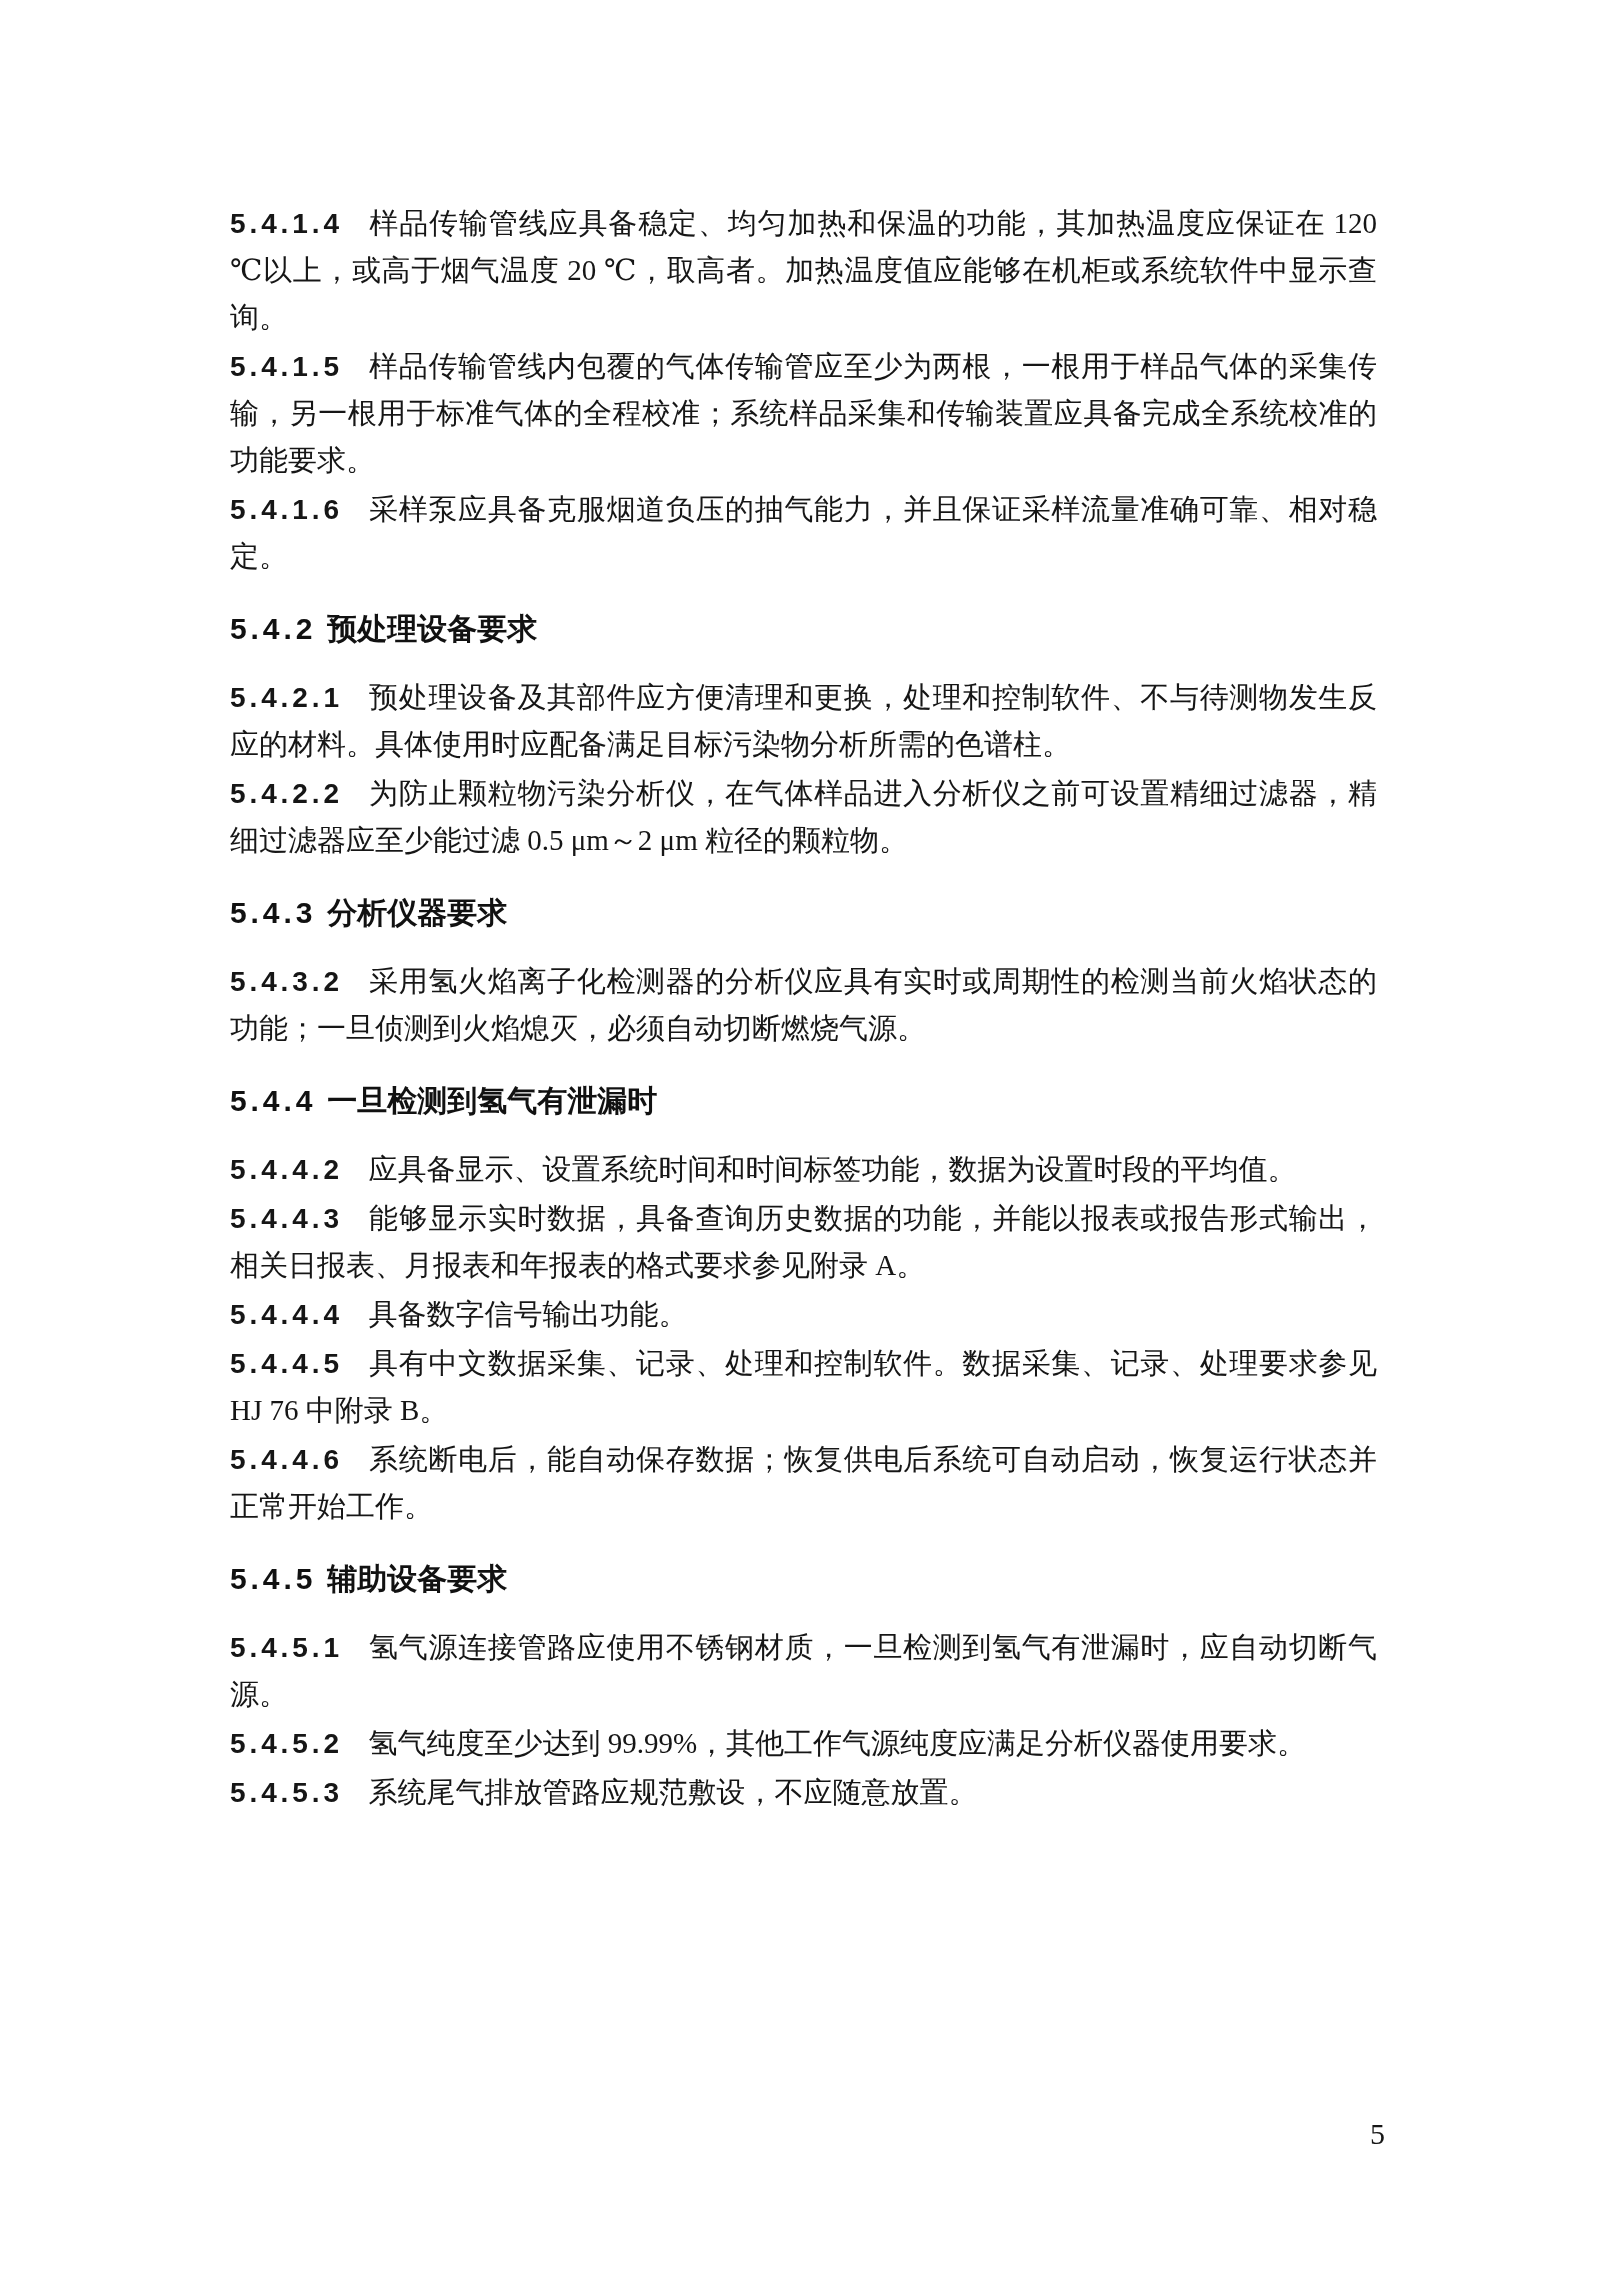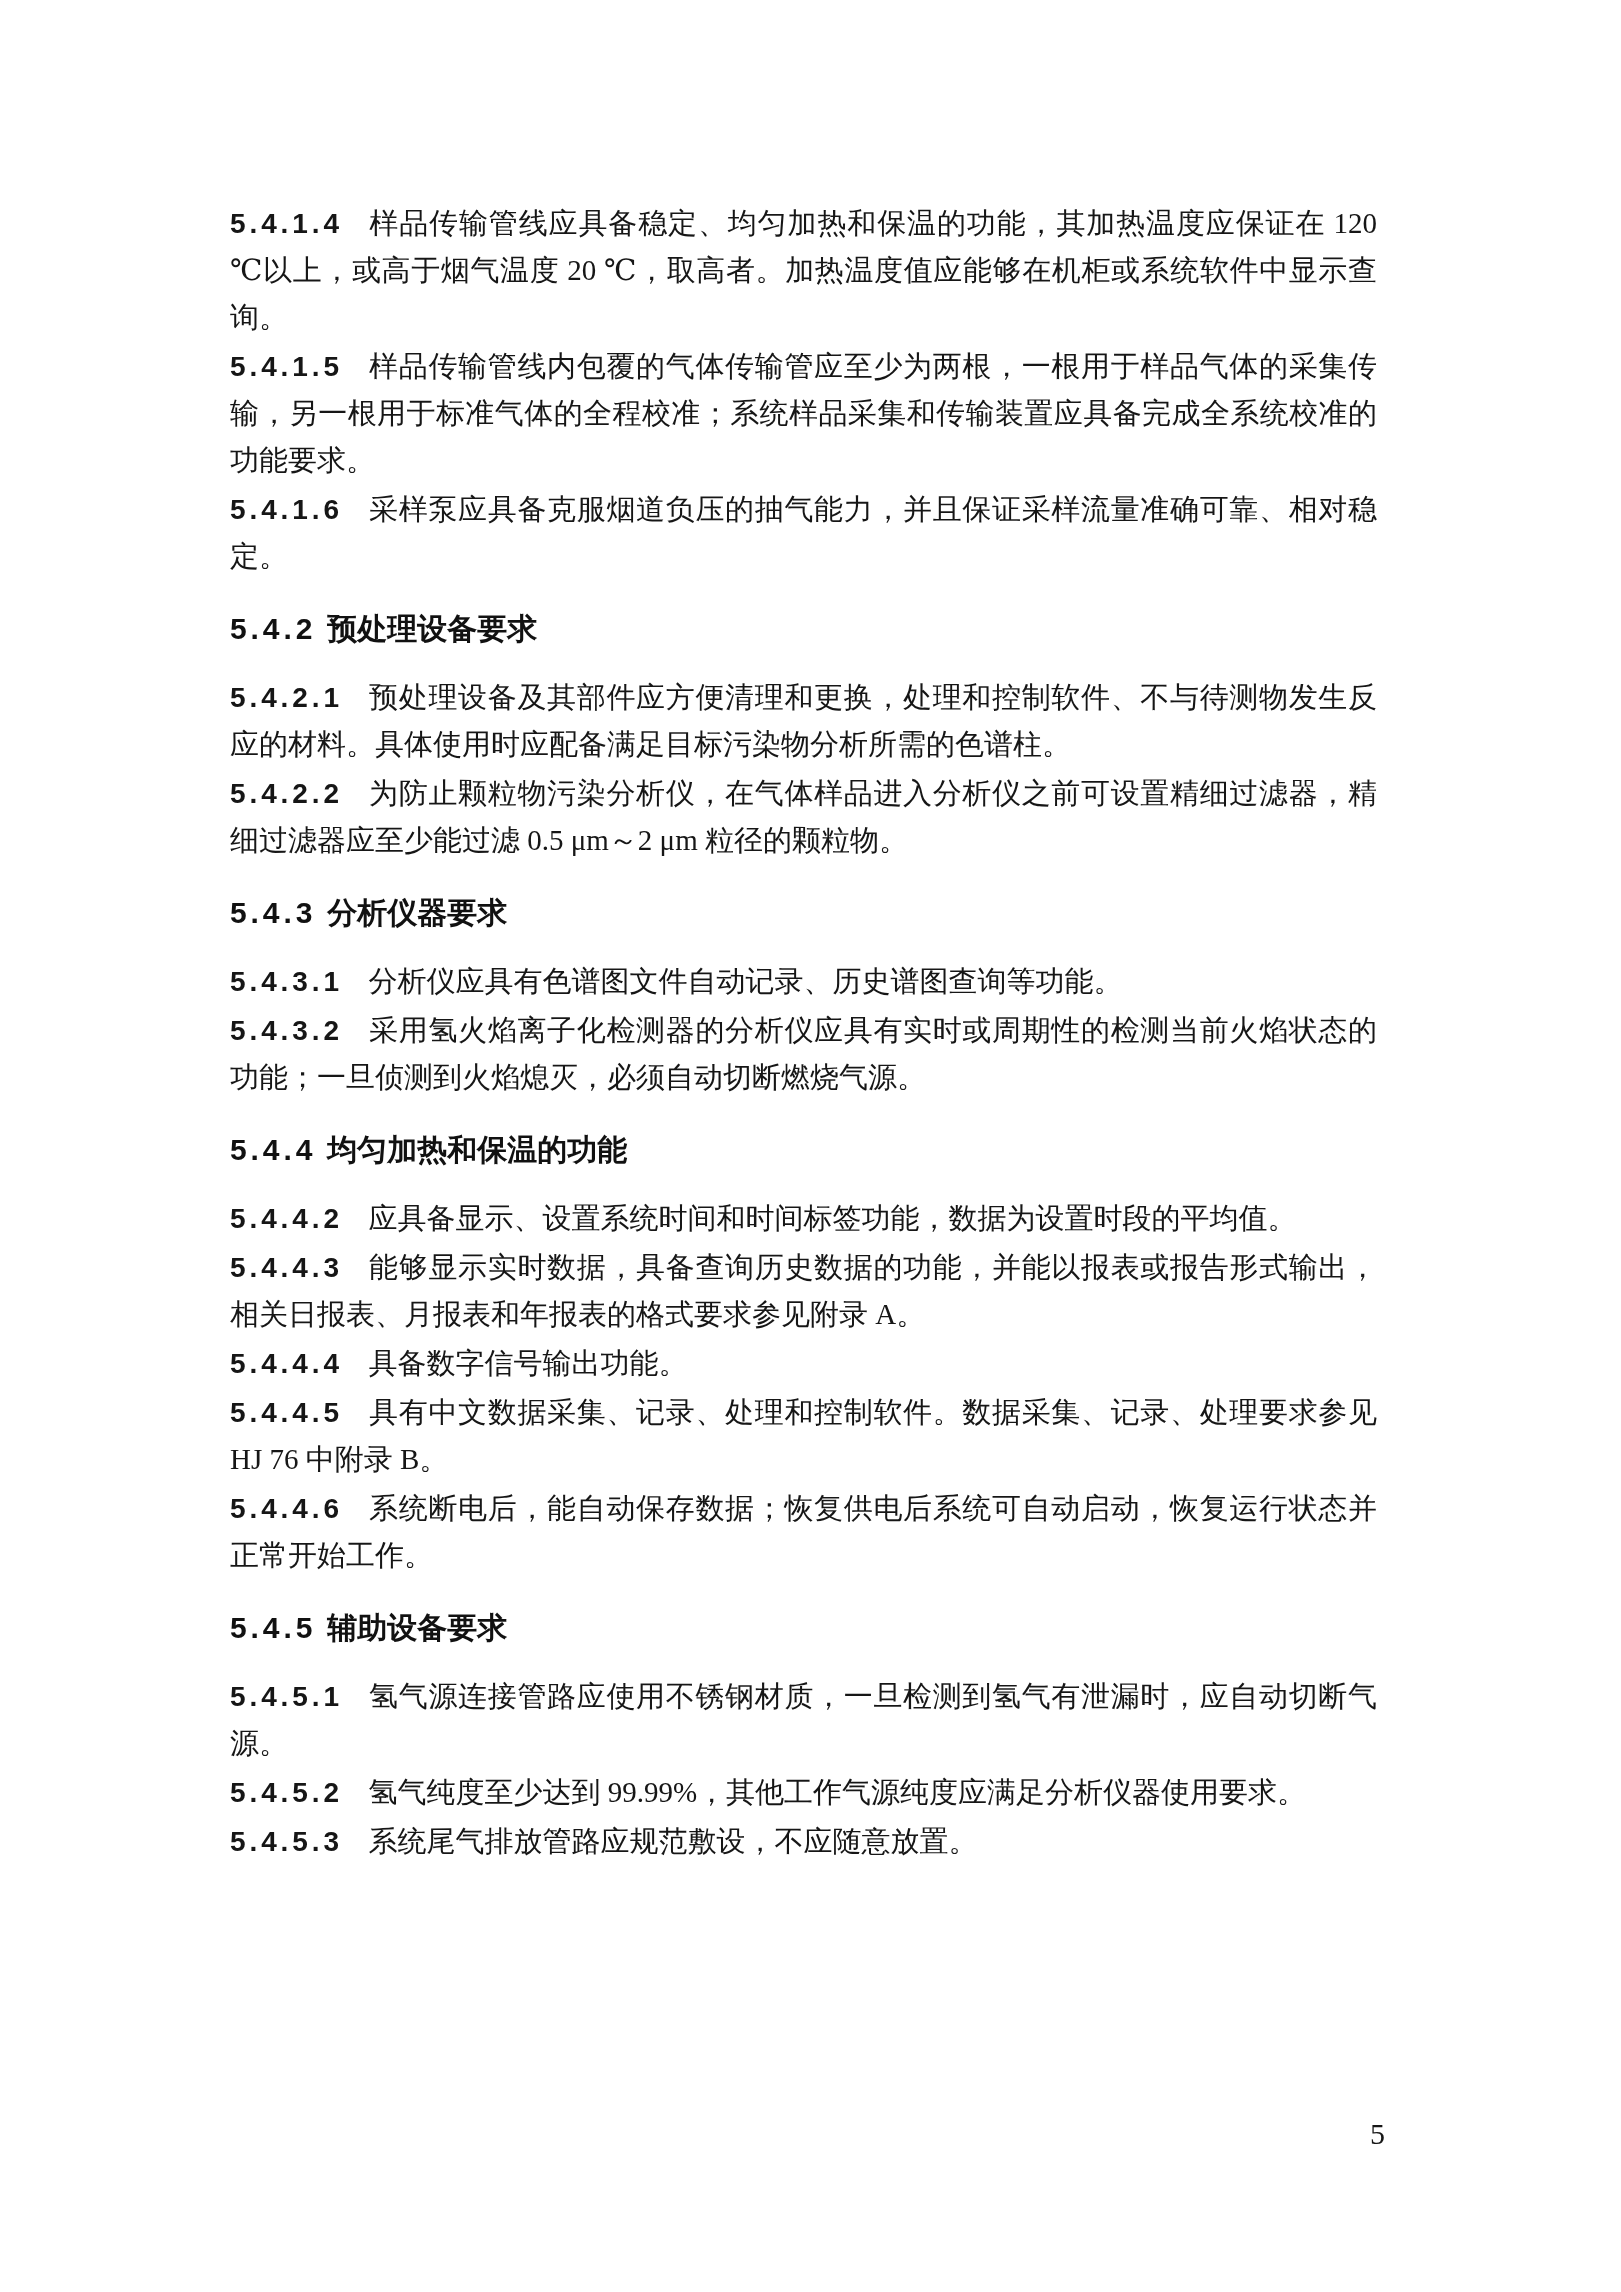--- a/index.html
+++ b/index.html
@@ -81,25 +81,24 @@
     <p class="clause"><span class="clause-num">5.4.1.6</span><span class="clause-text">采样泵应具备克服烟道负压的抽气能力，并且保证采样流量准确可靠、相对稳定。</span></p>
 
     <h2 class="section-heading"><span class="heading-num">5.4.2</span><span class="heading-text">预处理设备要求</span></h2>
 
     <p class="clause"><span class="clause-num">5.4.2.1</span><span class="clause-text">预处理设备及其部件应方便清理和更换，处理和控制软件、不与待测物发生反应的材料。具体使用时应配备满足目标污染物分析所需的色谱柱。</span></p>
 
     <p class="clause"><span class="clause-num">5.4.2.2</span><span class="clause-text">为防止颗粒物污染分析仪，在气体样品进入分析仪之前可设置精细过滤器，精细过滤器应至少能过滤 0.5 μm～2 μm 粒径的颗粒物。</span></p>
 
     <h2 class="section-heading"><span class="heading-num">5.4.3</span><span class="heading-text">分析仪器要求</span></h2>
 
-    <p class="clause"><span class="clause-num">5.4.3.1</span><span class="clause-text">分析仪应具有色谱图文件自动记录、历史谱图查询等功能。</span></p>
 
     <p class="clause"><span class="clause-num">5.4.3.2</span><span class="clause-text">采用氢火焰离子化检测器的分析仪应具有实时或周期性的检测当前火焰状态的功能；一旦侦测到火焰熄灭，必须自动切断燃烧气源。</span></p>
 
-    <h2 class="section-heading"><span class="heading-num">5.4.4</span><span class="heading-text">均匀加热和保温的功能</span></h2>
+    <h2 class="section-heading"><span class="heading-num">5.4.4</span><span class="heading-text">一旦检测到氢气有泄漏时</span></h2>
 
 
     <p class="clause"><span class="clause-num">5.4.4.2</span><span class="clause-text">应具备显示、设置系统时间和时间标签功能，数据为设置时段的平均值。</span></p>
 
     <p class="clause"><span class="clause-num">5.4.4.3</span><span class="clause-text">能够显示实时数据，具备查询历史数据的功能，并能以报表或报告形式输出，相关日报表、月报表和年报表的格式要求参见附录 A。</span></p>
 
     <p class="clause"><span class="clause-num">5.4.4.4</span><span class="clause-text">具备数字信号输出功能。</span></p>
 
     <p class="clause"><span class="clause-num">5.4.4.5</span><span class="clause-text">具有中文数据采集、记录、处理和控制软件。数据采集、记录、处理要求参见 HJ 76 中附录 B。</span></p>
 

